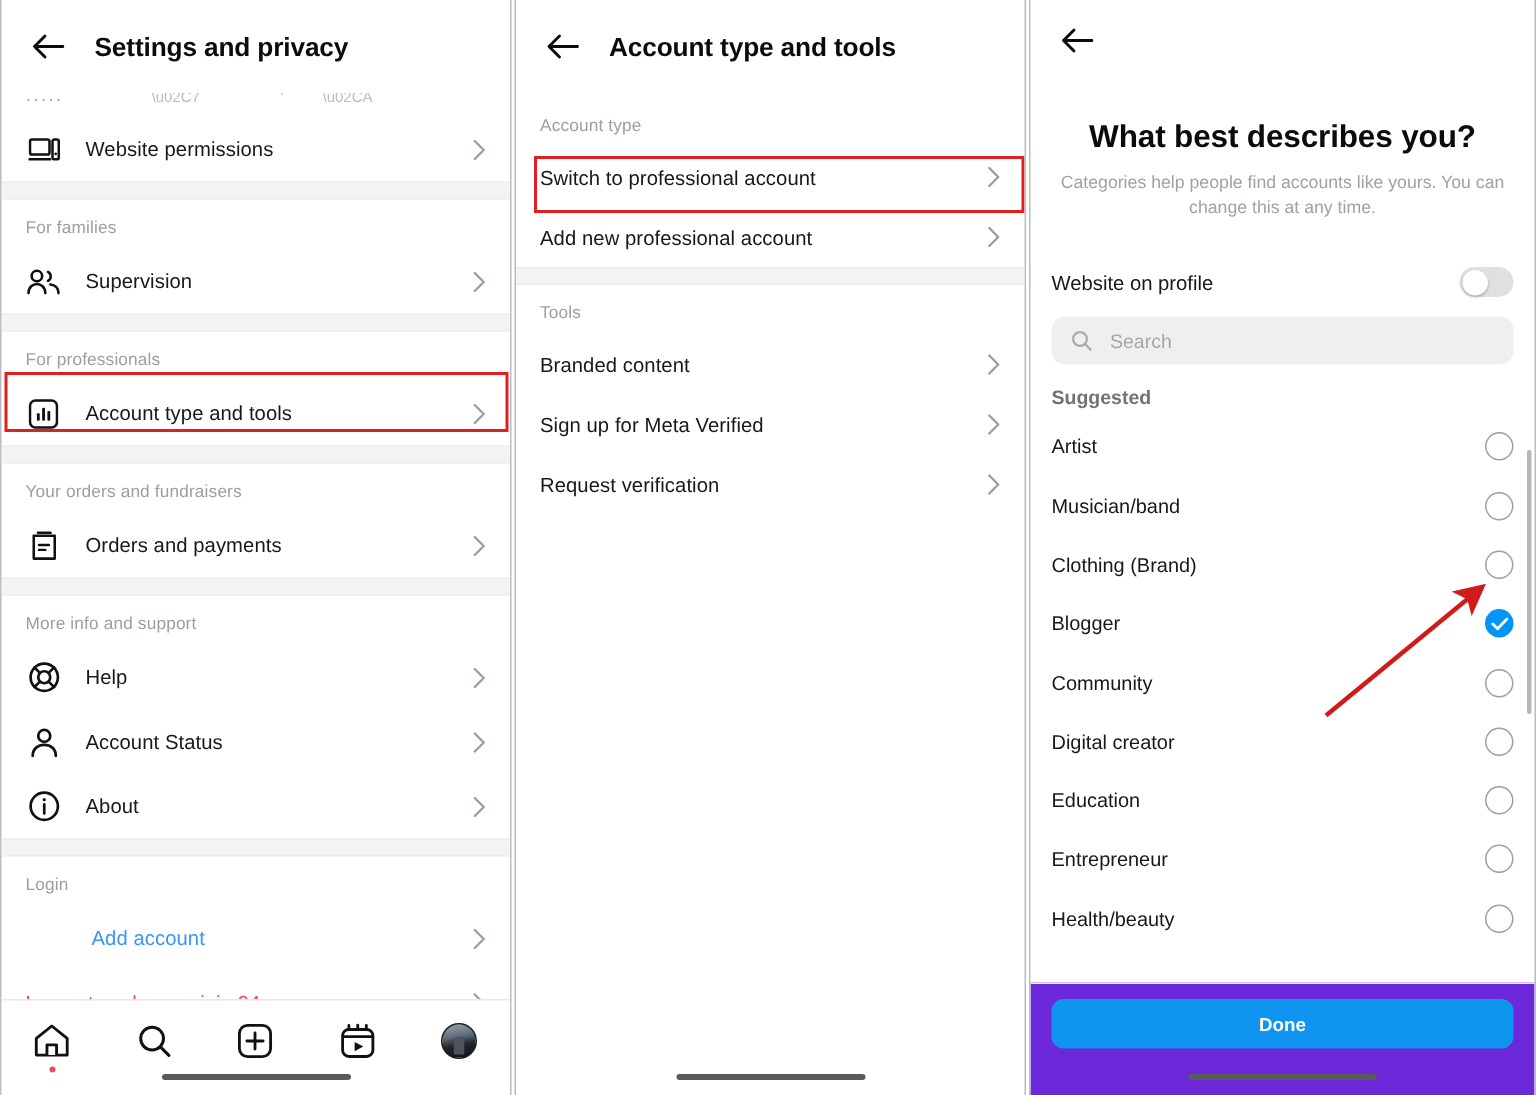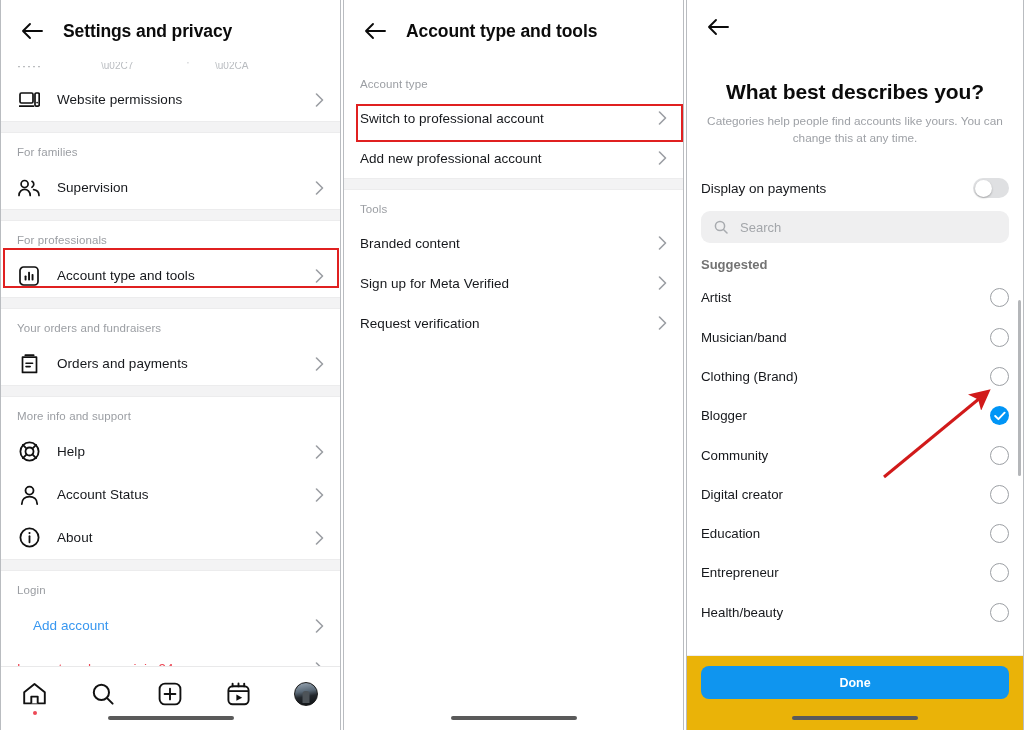--- a/index.html
+++ b/index.html
@@ -152,21 +152,21 @@
   .radio.on{
     border:none;background:#0095f6;
     display:flex;align-items:center;justify-content:center;
   }
   .radio.on svg{display:block;}
   .p3-scrollbar{
     position:absolute;right:2.5px;top:300px;width:3px;height:176px;
     border-radius:2px;background:#b4b6b9;
   }
   .donebar{
-    position:absolute;left:0;right:0;bottom:0;height:74px;background:#eab308;
+    position:absolute;left:0;right:0;bottom:0;height:74px;background:#6d28d9;
     border-top:1px solid #ededee;
   }
   .donebtn{
     position:absolute;left:14px;right:14px;top:10px;height:33px;border-radius:8px;
     background:#0f95ef;color:#ffffff;font-size:12.5px;font-weight:bold;
     display:flex;align-items:center;justify-content:center;cursor:pointer;
     border:0;font-family:inherit;
   }
 
   
@@ -324,21 +324,21 @@
       <span class="chev">
         <svg width="9" height="14" viewBox="0 0 9 14">
             <path d="M1.5 1 L7.5 7 L1.5 13" fill="none" stroke="#9b9ea3" stroke-width="1.6" stroke-linecap="round" stroke-linejoin="round"></path>
           </svg>
       </span>
     </div>
 
     <div class="band"></div>
     <div class="sec-label">Login</div>
 
-    <div class="row" style="padding-left:32px;">
+    <div class="row" style="padding-left:32px;margin-left:28px;">
       <span class="lbl blue">Add account</span>
       <span class="chev">
         <svg width="9" height="14" viewBox="0 0 9 14">
             <path d="M1.5 1 L7.5 7 L1.5 13" fill="none" stroke="#9b9ea3" stroke-width="1.6" stroke-linecap="round" stroke-linejoin="round"></path>
           </svg>
       </span>
     </div>
 
     <div class="row" style="padding-left:16px;">
       <span class="lbl red">Log out anshuman.jain.94</span>
@@ -463,21 +463,21 @@
         <svg width="22" height="18" viewBox="0 0 22 18">
           <path d="M9 2 L2 9 L9 16 M2 9 H21" fill="none" stroke="#0b0b0b" stroke-width="1.9" stroke-linecap="round" stroke-linejoin="round"></path>
         </svg>
       </div>
     </div>
 
     <div class="p3-title">What best describes you?</div>
     <div class="p3-sub">Categories help people find accounts like yours. You can change this at any time.</div>
 
     <div class="p3-toggle-row">
-      <span class="p3-toggle-label">Display on payments</span>
+      <span class="p3-toggle-label">Website on profile</span>
       <span class="switch">
         <span class="knob"></span>
       </span>
     </div>
 
     <div class="searchbox">
       <span class="sico">
         <svg width="14" height="14" viewBox="0 0 14 14">
           <circle cx="6" cy="6" r="4.6" fill="none" stroke="#a8abaf" stroke-width="1.5"></circle>
           <path d="M9.5 9.5 L13 13" stroke="#a8abaf" stroke-width="1.5" stroke-linecap="round"></path>

